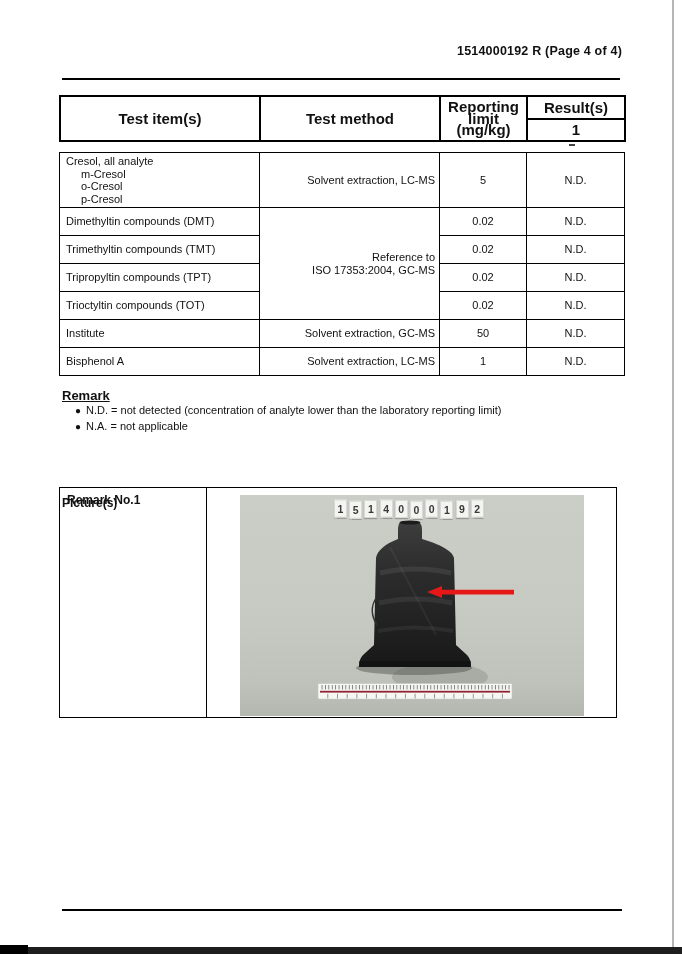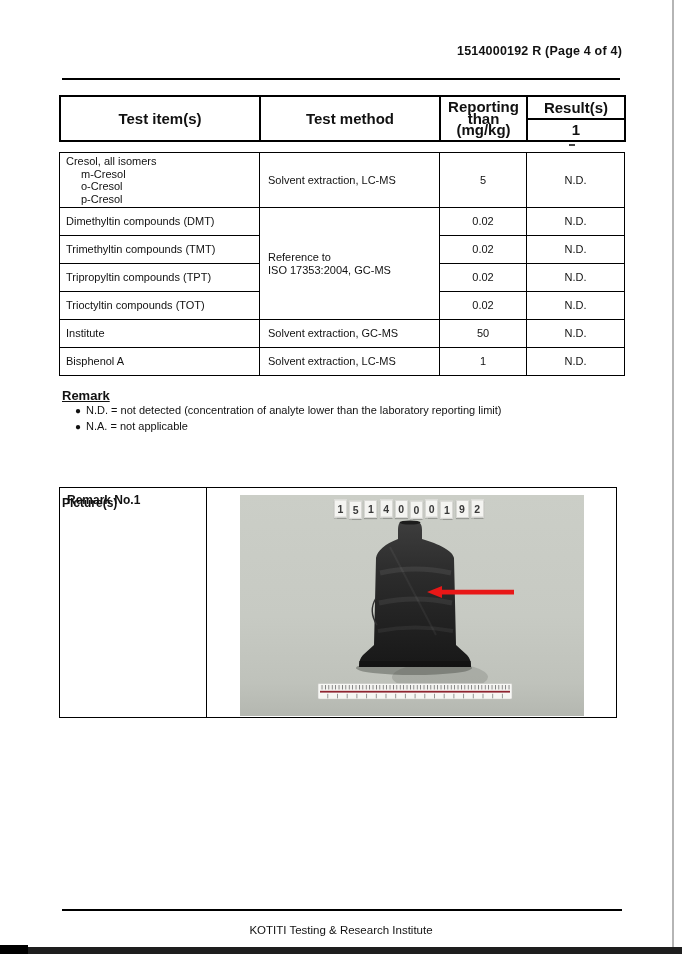--- a/index.html
+++ b/index.html
@@ -35,21 +35,21 @@
   
   .body-table {
     position:absolute; left:59px; top:152px; width:565px;
     border:1.5px solid #000;
   }
   .body-table td {
     border:1px solid #000; font-size:11px; vertical-align:middle;
     padding:2px 4px; line-height:12.5px;
   }
   .body-table td.item   { text-align:left; padding-left:6px; }
-  .body-table td.method { text-align:left; padding-left:8px; }
+  .body-table td.method { text-align:right; padding-left:8px; }
   .body-table td.center { text-align:center; }
   .item-sub { padding-left:5px;margin-left:10px; }
   .artifact-dash { position:absolute; left:569px; top:144px; width:6px; height:2px; background:#444; }
 
   
   .remark-title {
     position:absolute; left:62px; top:388px;
     font-size:13px; font-weight:bold; text-decoration:underline;
   }
   .remark-bullets { position:absolute; left:70px; top:403px; font-size:11px; line-height:15.5px; }
@@ -109,42 +109,42 @@
         <col class="col-meth">
         <col class="col-limit">
         <col class="col-res">
       </colgroup>
     <tbody>
         <tr>
       <td rowspan="2" style="height:45px">Test item(s)</td>
       <td rowspan="2">Test method</td>
       <td rowspan="2" class="limit-hdr">
         <div>Reporting</div>
-        <div>than</div>
+        <div>limit</div>
         <div>(mg/kg)</div>
       </td>
       <td style="height:23px">Result(s)</td>
     </tr>
     <tr>
       <td style="height:22px">1</td>
     </tr>
   </tbody>
     </table>
 
   <table class="body-table">
     <colgroup>
         <col class="col-item">
         <col class="col-meth">
         <col class="col-limit">
         <col class="col-res">
       </colgroup>
     <tbody>
         <tr style="height:53px">
       <td class="item">
-        <div>Cresol, all isomers</div>
+        <div>Cresol, all analyte</div>
         <div class="item-sub">m-Cresol</div>
         <div class="item-sub">o-Cresol</div>
         <div class="item-sub">p-Cresol</div>
       </td>
       <td class="method">Solvent extraction, LC-MS</td>
       <td class="center">5</td>
       <td class="center">N.D.</td>
     </tr>
     <tr style="height:28px">
       <td class="item">Dimethyltin compounds (DMT)</td>
@@ -257,18 +257,17 @@
       <span class="tile">0</span>
       <span class="tile">0</span>
       <span class="tile">0</span>
       <span class="tile">1</span>
       <span class="tile">9</span>
       <span class="tile">2</span>
     </div>
   </div>
 
   <div class="footer-rule"></div>
-  <div class="footer-text">KOTITI Testing &amp; Research Institute</div>
   <div class="scan-edge-right"></div>
   <div class="scan-bar-bottom"></div>
   <div class="scan-bar-notch"></div>
 
 </div>
 
 </body></html>

